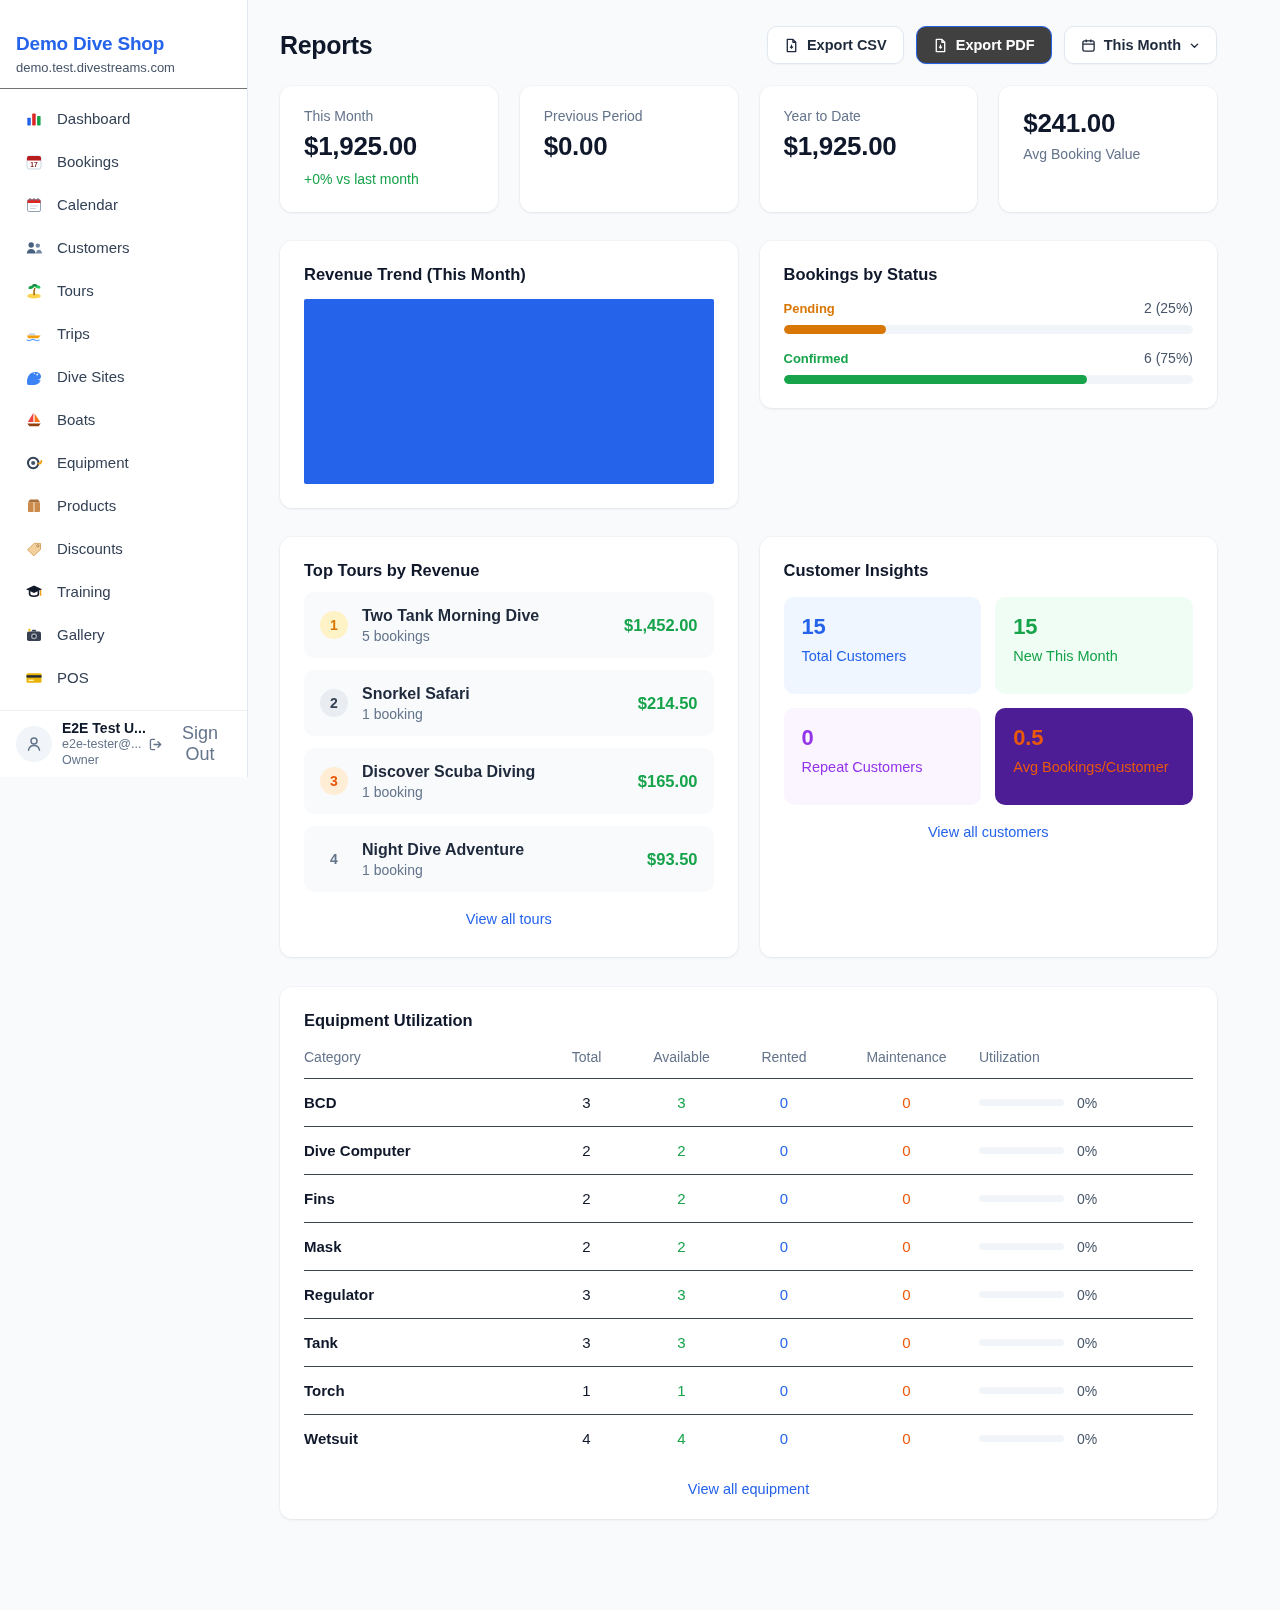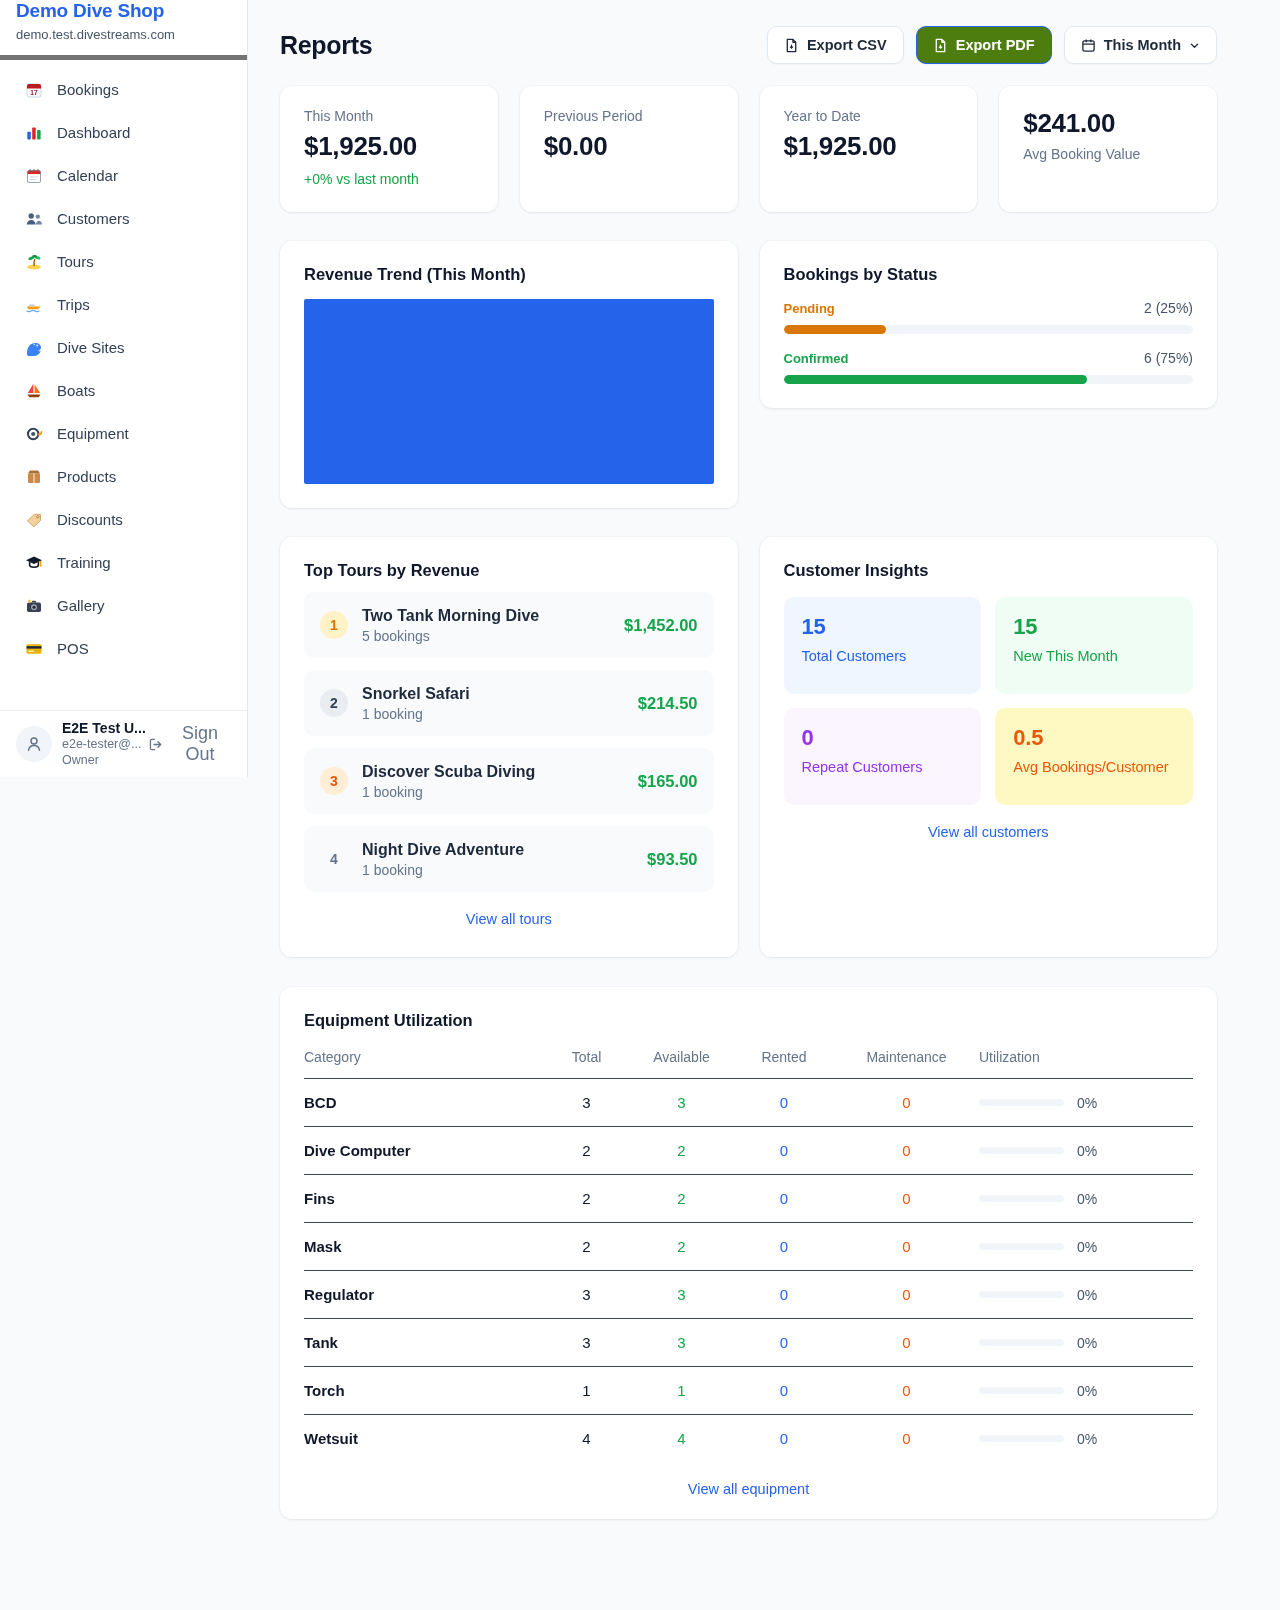--- a/index.html
+++ b/index.html
@@ -9,21 +9,21 @@
     font-family:"Liberation Sans", sans-serif; color:#0f172a;
     -webkit-font-smoothing:antialiased;
   }
   svg { display:block; }
 
   
   .sidebar {
     position:absolute; left:0; top:0; width:248px; height:777px;
     background:#fff; border-right:1px solid #e2e8f0;
   }
-  .side-head { padding:0 16px 13px; border-bottom:5px solid #737373; }
+  .side-head { padding:33px 16px 13px; border-bottom:1px solid #737373; }
   .shop-title { font-size:19px; font-weight:700; color:#2563eb; letter-spacing:-.2px; }
   .shop-sub { font-size:13px; color:#475569; margin-top:5px; }
   .nav { padding:8px 14px 0; }
   .nav-item {
     display:flex; align-items:center; gap:14px; height:43px;
     padding:0 10px; border-radius:8px; cursor:pointer; color:#334155; font-size:15px;
   }
   .nicon { width:19px; height:19px; flex:none; display:flex; align-items:center; justify-content:center; }
   .side-foot {
     position:absolute; left:0; right:0; bottom:0; height:67px;
@@ -40,21 +40,21 @@
   .main { margin-left:248px; padding:0 63px 40px 32px; }
   .page-head { display:flex; align-items:center; justify-content:space-between; padding:26px 0 22px; }
   .page-title { font-size:25px; font-weight:800; letter-spacing:-.3px; color:#0f172a; }
   .head-actions { display:flex; gap:12px; }
   .btn {
     display:flex; align-items:center; gap:8px; height:38px; padding:0 16px;
     border-radius:10px; font-size:14.5px; font-weight:600; cursor:pointer; font-family:inherit;
     border:1px solid #e2e8f0; background:#fff; color:#1e293b;
     box-shadow:0 1px 2px rgba(15,23,42,.04);
   }
-  .btn.primary { background:#4d7c0f; border-color:#2563eb; color:#fff; }
+  .btn.primary { background:#404040; border-color:#2563eb; color:#fff; }
 
   .card {
     background:#fff; border-radius:12px;
     box-shadow:0 1px 3px rgba(16,24,40,.07), 0 0 0 1px rgba(16,24,40,.02);
   }
 
   
   .stats { display:grid; grid-template-columns:repeat(4,1fr); gap:22px; }
   .stat { padding:22px 24px; height:126px; }
   .stat-label { font-size:14px; color:#64748b; }
@@ -115,36 +115,36 @@
 
 <aside class="sidebar">
   <div class="side-head">
     <div class="shop-title">Demo Dive Shop</div>
     <div class="shop-sub">demo.test.divestreams.com</div>
   </div>
   <nav class="nav">
     <div class="nav-item">
       <span class="nicon">
           <svg width="18" height="18" viewBox="0 0 18 18">
+            <rect x="2.3" y="7.8" width="3.5" height="7.7" rx="0.8" fill="#2563eb"></rect>
+            <rect x="7.2" y="3.4" width="3.5" height="12.1" rx="0.8" fill="#dc2626"></rect>
+            <rect x="12.1" y="6" width="3.5" height="9.5" rx="0.8" fill="#16a34a"></rect>
+          </svg>
+        </span>
+      <span>Dashboard</span>
+    </div>
+    <div class="nav-item">
+      <span class="nicon">
+          <svg width="18" height="18" viewBox="0 0 18 18">
             <rect x="2" y="3" width="14" height="13" rx="2" fill="#fff" stroke="#cbd5e1"></rect>
             <path d="M2 5a2 2 0 0 1 2-2h10a2 2 0 0 1 2 2v2.6H2z" fill="#b91c1c"></path>
             <text x="9" y="13.8" font-size="6.6" font-weight="bold" text-anchor="middle" fill="#7f1d1d" font-family="Liberation Sans,sans-serif">17</text>
           </svg>
         </span>
       <span>Bookings</span>
-    </div>
-    <div class="nav-item">
-      <span class="nicon">
-          <svg width="18" height="18" viewBox="0 0 18 18">
-            <rect x="2.3" y="7.8" width="3.5" height="7.7" rx="0.8" fill="#2563eb"></rect>
-            <rect x="7.2" y="3.4" width="3.5" height="12.1" rx="0.8" fill="#dc2626"></rect>
-            <rect x="12.1" y="6" width="3.5" height="9.5" rx="0.8" fill="#16a34a"></rect>
-          </svg>
-        </span>
-      <span>Dashboard</span>
     </div>
     <div class="nav-item">
       <span class="nicon">
           <svg width="18" height="18" viewBox="0 0 18 18">
             <rect x="2.5" y="3.5" width="13" height="12" rx="1.5" fill="#fff" stroke="#94a3b8"></rect>
             <path d="M2.5 5a1.5 1.5 0 0 1 1.5-1.5h10A1.5 1.5 0 0 1 15.5 5v2h-13z" fill="#dc2626"></path>
             <path d="M5 2v3M9 2v3M13 2v3" stroke="#64748b" stroke-width="1.1"></path>
             <path d="M5 10h8M5 12.5h6" stroke="#cbd5e1" stroke-width="1.1"></path>
           </svg>
         </span>
@@ -428,21 +428,21 @@
           <div class="tile-label" style="color: rgb(37, 99, 235);">Total Customers</div>
         </div>
         <div class="tile" style="background: rgb(240, 253, 244);">
           <div class="tile-value" style="color: rgb(22, 163, 74);">15</div>
           <div class="tile-label" style="color: rgb(22, 163, 74);">New This Month</div>
         </div>
         <div class="tile" style="background: rgb(250, 245, 255);">
           <div class="tile-value" style="color: rgb(147, 51, 234);">0</div>
           <div class="tile-label" style="color: rgb(147, 51, 234);">Repeat Customers</div>
         </div>
-        <div class="tile" style="background: #fef9c3;">
+        <div class="tile" style="background: #4c1d95;">
           <div class="tile-value" style="color: rgb(234, 88, 12);">0.5</div>
           <div class="tile-label" style="color: rgb(234, 88, 12);">Avg Bookings/Customer</div>
         </div>
       </div>
       <a class="view-link">View all customers</a>
     </div>
   </section>
 
   <section class="card equip">
     <div class="card-title">Equipment Utilization</div>

